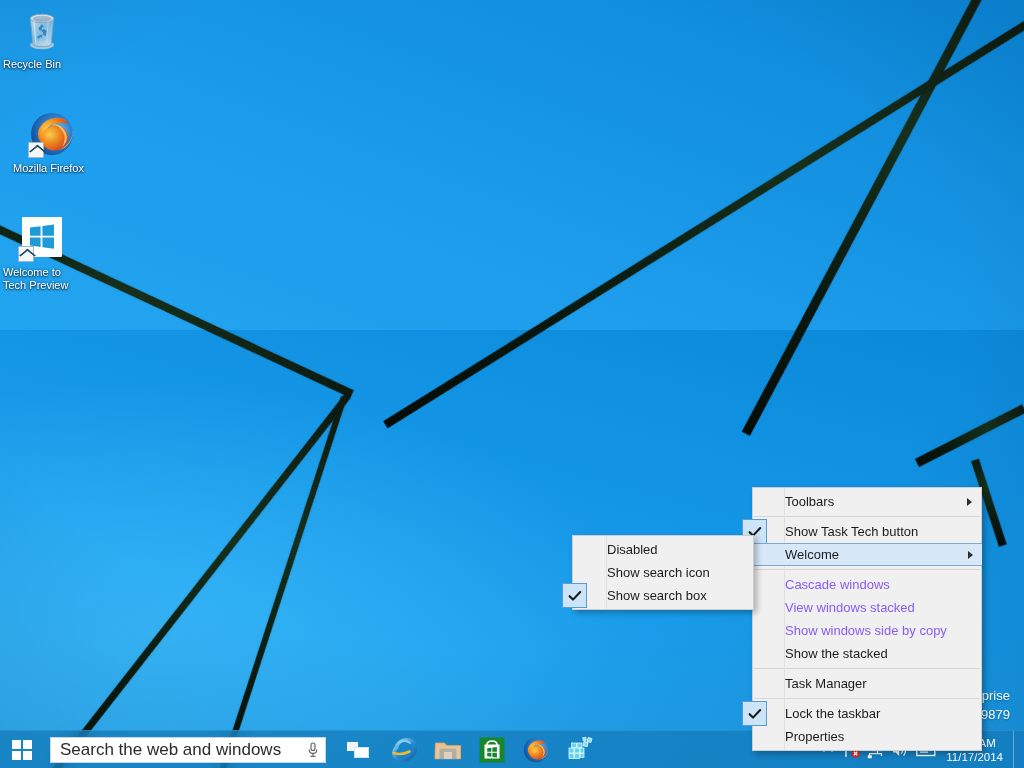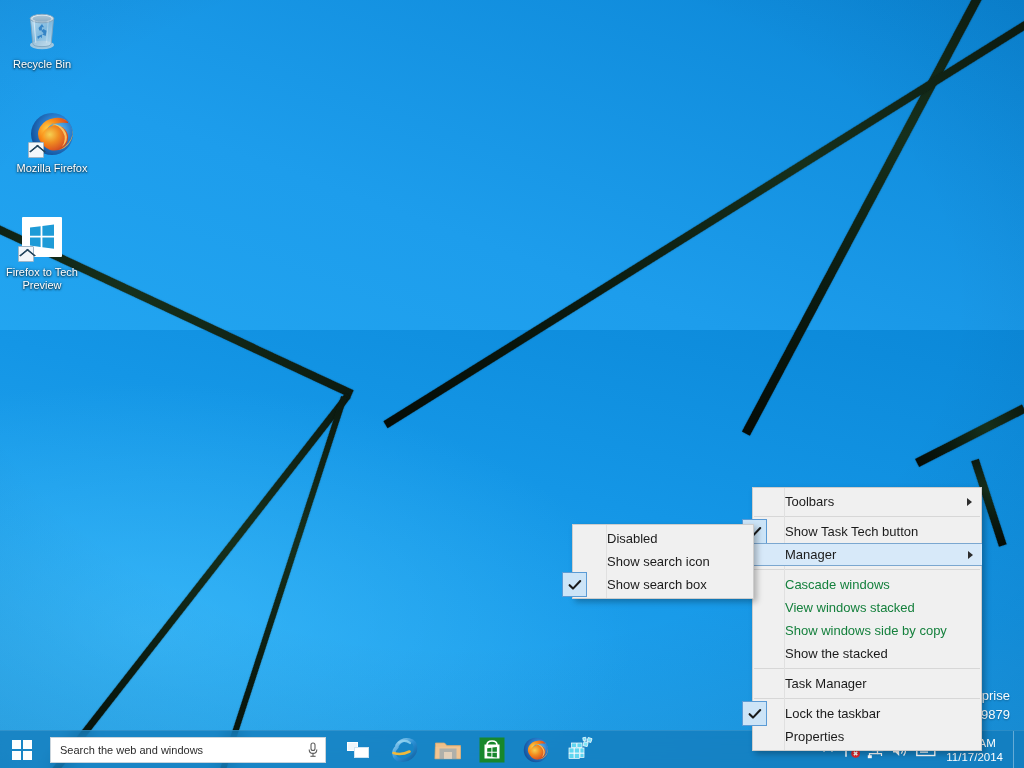--- a/index.html
+++ b/index.html
@@ -32,21 +32,21 @@
   
   .wash {
     position: absolute;
     pointer-events: none;
   }
 
   
   .desk-icon {
     position: absolute;
     width: 78px;
-    text-align: center;
+    text-align: left;
     color: #fff;
     font-size: 11px;
     line-height: 12.5px;
     text-shadow: 0 1px 2px rgba(0,0,0,0.75), 0 0 3px rgba(0,0,0,0.5);
     cursor: default;
   }
   .desk-icon .glyph {
     width: 48px; height: 48px;
     margin: 0 auto 4px auto;
     position: relative;
@@ -101,21 +101,21 @@
     flex: 0 0 auto;
     width: 276px; height: 26px;
     margin-left: 6px;
     background: #ffffff;
     border: 1px solid #c9d4dc;
     display: flex; align-items: center;
     padding: 0 4px 0 9px;
   }
   #search-placeholder {
     flex: 1 1 auto;
-    font-size: 11px;
+    font-size: 17px;
     color: #2b2b2b;
     white-space: nowrap;
     overflow: hidden;
   }
   #mic-icon { width: 16px; height: 18px; flex: 0 0 auto; opacity: 0.82; }
 
   .tb-btn {
     width: 44px; height: 38px;
     display: flex; align-items: center; justify-content: center;
     flex: 0 0 auto;
@@ -173,21 +173,21 @@
   .mi {
     position: relative;
     height: 23px;
     display: flex;
     align-items: center;
     padding-left: 32px;
     padding-right: 36px;
     white-space: nowrap;
   }
   .mi .mlabel { line-height: 23px; }
-  .mi.disabled { color: #15803d; }
+  .mi.disabled { color: #8b5cf6; }
   .mi.sel {
     background: #d7e9f9;
     border-top: 1px solid #7ba7d0;
     border-bottom: 1px solid #7ba7d0;
     margin-left: -1px;
     margin-right: -1px;
     padding-left: 33px;
   }
   .gutter-line {
     position: absolute;
@@ -212,21 +212,21 @@
     position: absolute;
     left: -11px; top: -1px;
     width: 25px; height: 25px;
     background: #cce4f7;
     border: 1px solid #5b9bd5;
     display: flex; align-items: center; justify-content: center;
   }
   .chkbox svg { width: 14px; height: 14px; }
 
   #menu-main { left: 752px; top: 487px; width: 230px; }
-  #menu-sub  { left: 572px; top: 524px; width: 182px; }
+  #menu-sub  { left: 572px; top: 535px; width: 182px; }
   #menu-sub .mi { padding-left: 34px; }
   #menu-sub .gutter-line { left: 33px; }
 </style>
 </head>
 <body>
 
 <div id="screen">
 
   <div id="wallpaper">
 
@@ -309,21 +309,21 @@
         <rect x="4" y="3" width="40" height="40" rx="1" fill="#ffffff"></rect>
         <g fill="#1e9bd7">
           <path d="M12 13.6 L22.6 12.2 L22.6 21.8 L12 21.8 Z"></path>
           <path d="M24.4 11.9 L36 10.4 L36 21.8 L24.4 21.8 Z"></path>
           <path d="M12 23.4 L22.6 23.4 L22.6 33 L12 31.6 Z"></path>
           <path d="M24.4 23.4 L36 23.4 L36 34.8 L24.4 33.2 Z"></path>
         </g>
       </svg>
       <span class="shortcut-arrow"></span>
     </div>
-    <span class="label">Firefox to Tech Preview</span>
+    <span class="label">Welcome to Tech Preview</span>
   </div>
 
   <div id="watermark">
     <div>Windows Technical Preview Enterprise</div>
     <div>Evaluation copy. Build 9879</div>
   </div>
 
   <div id="taskbar">
 
     <div id="start-button">
@@ -474,21 +474,21 @@
         <div class="sep"></div>
         <div class="mi">
           <span class="chkbox">
             <svg viewBox="0 0 14 14">
               <path d="M1.6 7.2 L5 10.6 L12.2 3" fill="none" stroke="#1b1b1b" stroke-width="2.1" stroke-linecap="round" stroke-linejoin="round"></path>
             </svg>
           </span>
           <span class="mlabel">Show Task Tech button</span>
         </div>
         <div class="mi sel">
-          <span class="mlabel">Manager</span>
+          <span class="mlabel">Welcome</span>
           <span class="arrow"></span>
         </div>
         <div class="sep"></div>
         <div class="mi disabled">
           <span class="mlabel">Cascade windows</span>
         </div>
         <div class="mi disabled">
           <span class="mlabel">View windows stacked</span>
         </div>
         <div class="mi disabled">

